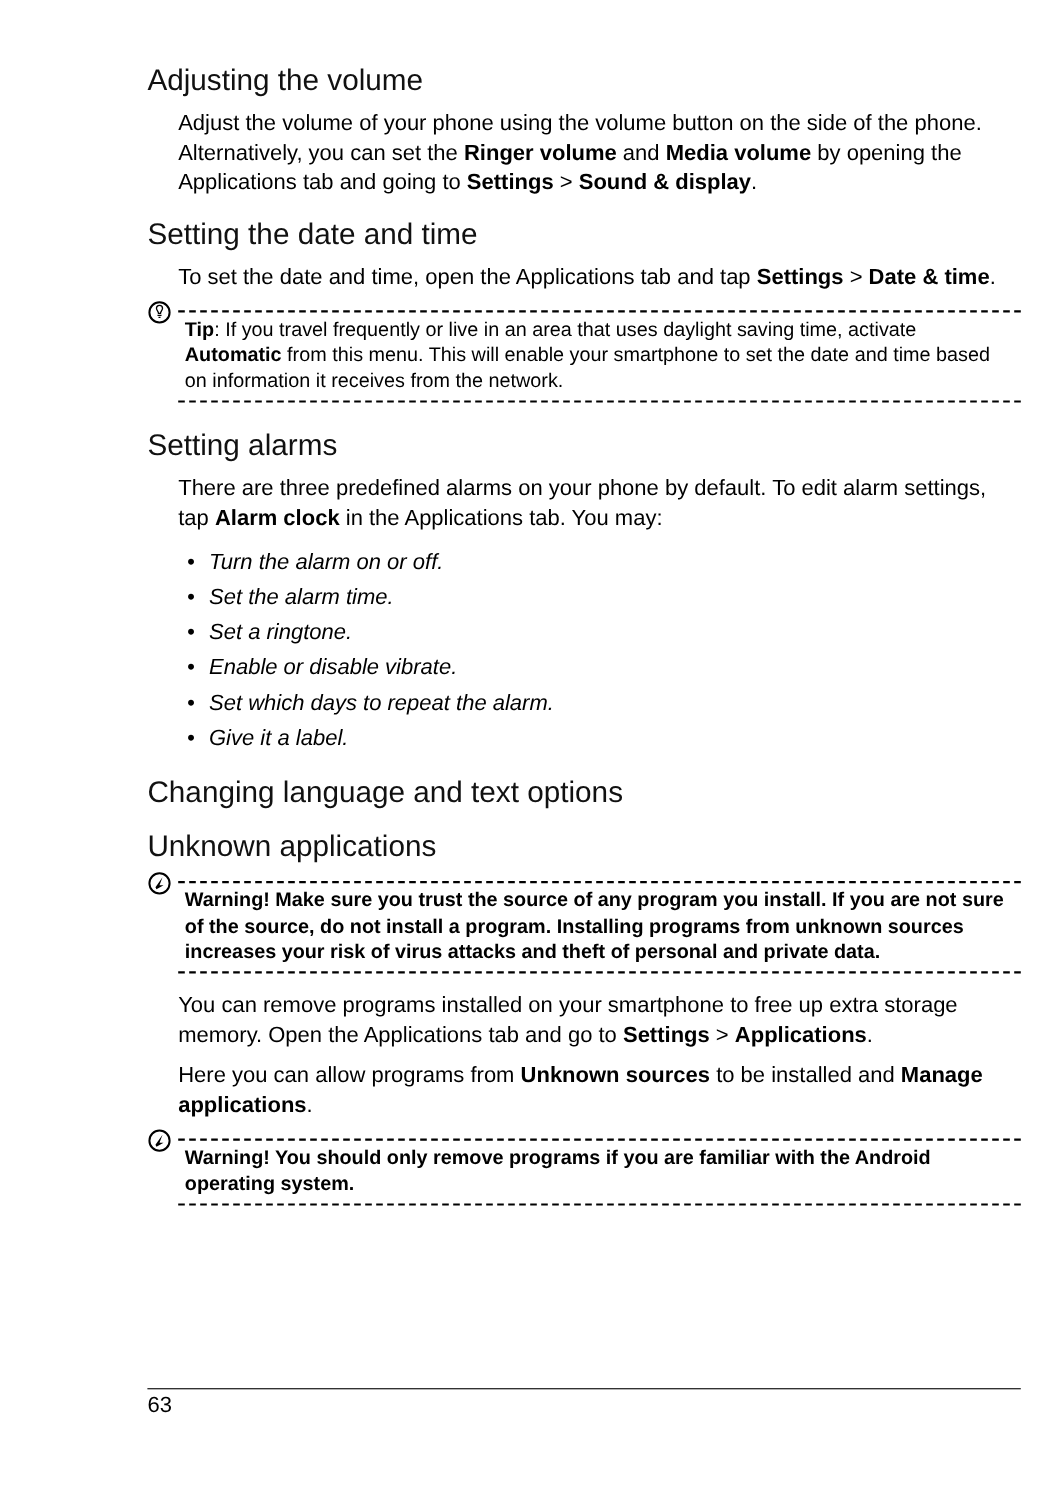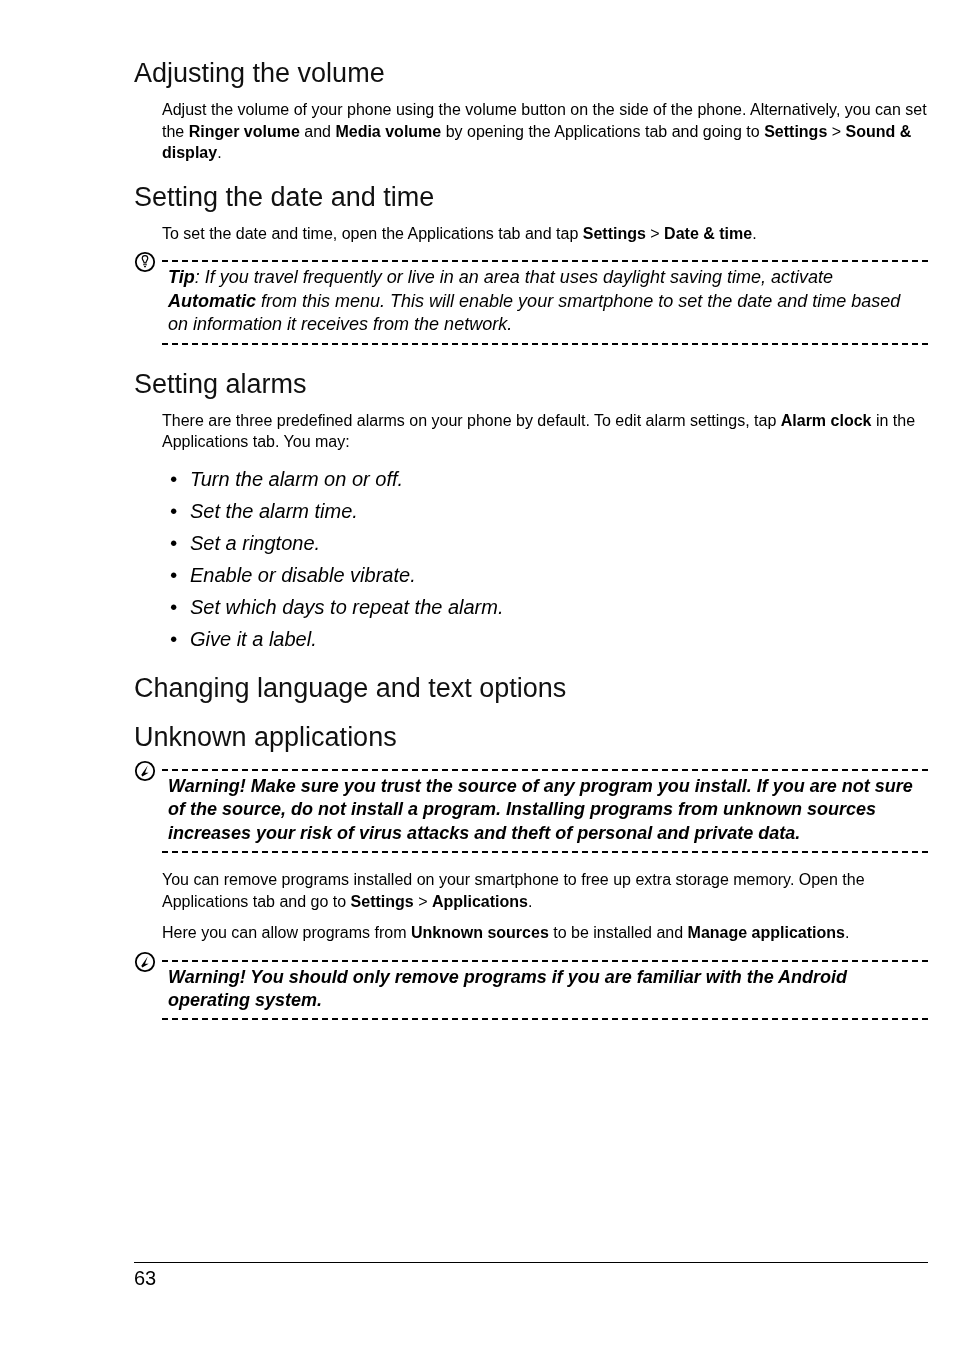--- a/index.html
+++ b/index.html
@@ -18,30 +18,29 @@
     padding: 40px 70px 4px 90px;
     margin-left: 44px;
   }
   h2 {
     font-size: 27px;
     font-weight: 400;
     margin: 18px 0 10px 0;
     color: #111;
   }
   .body-text {
-    font-size: 16px;
+    font-size: 20px;
     line-height: 1.35;
     margin: 0 0 10px 28px;
   }
   .bold { font-weight: 700; }
   .callout {
     margin: 10px 0 10px 28px;
     position: relative;
     padding: 6px 0;
-    font-style: italic;
   }
   .callout .dash-top,
   .callout .dash-bottom {
     border-top: 2px dashed #000;
     margin: 0;
     height: 0;
   }
   .callout .dash-bottom {
     margin-top: 4px;
   }

